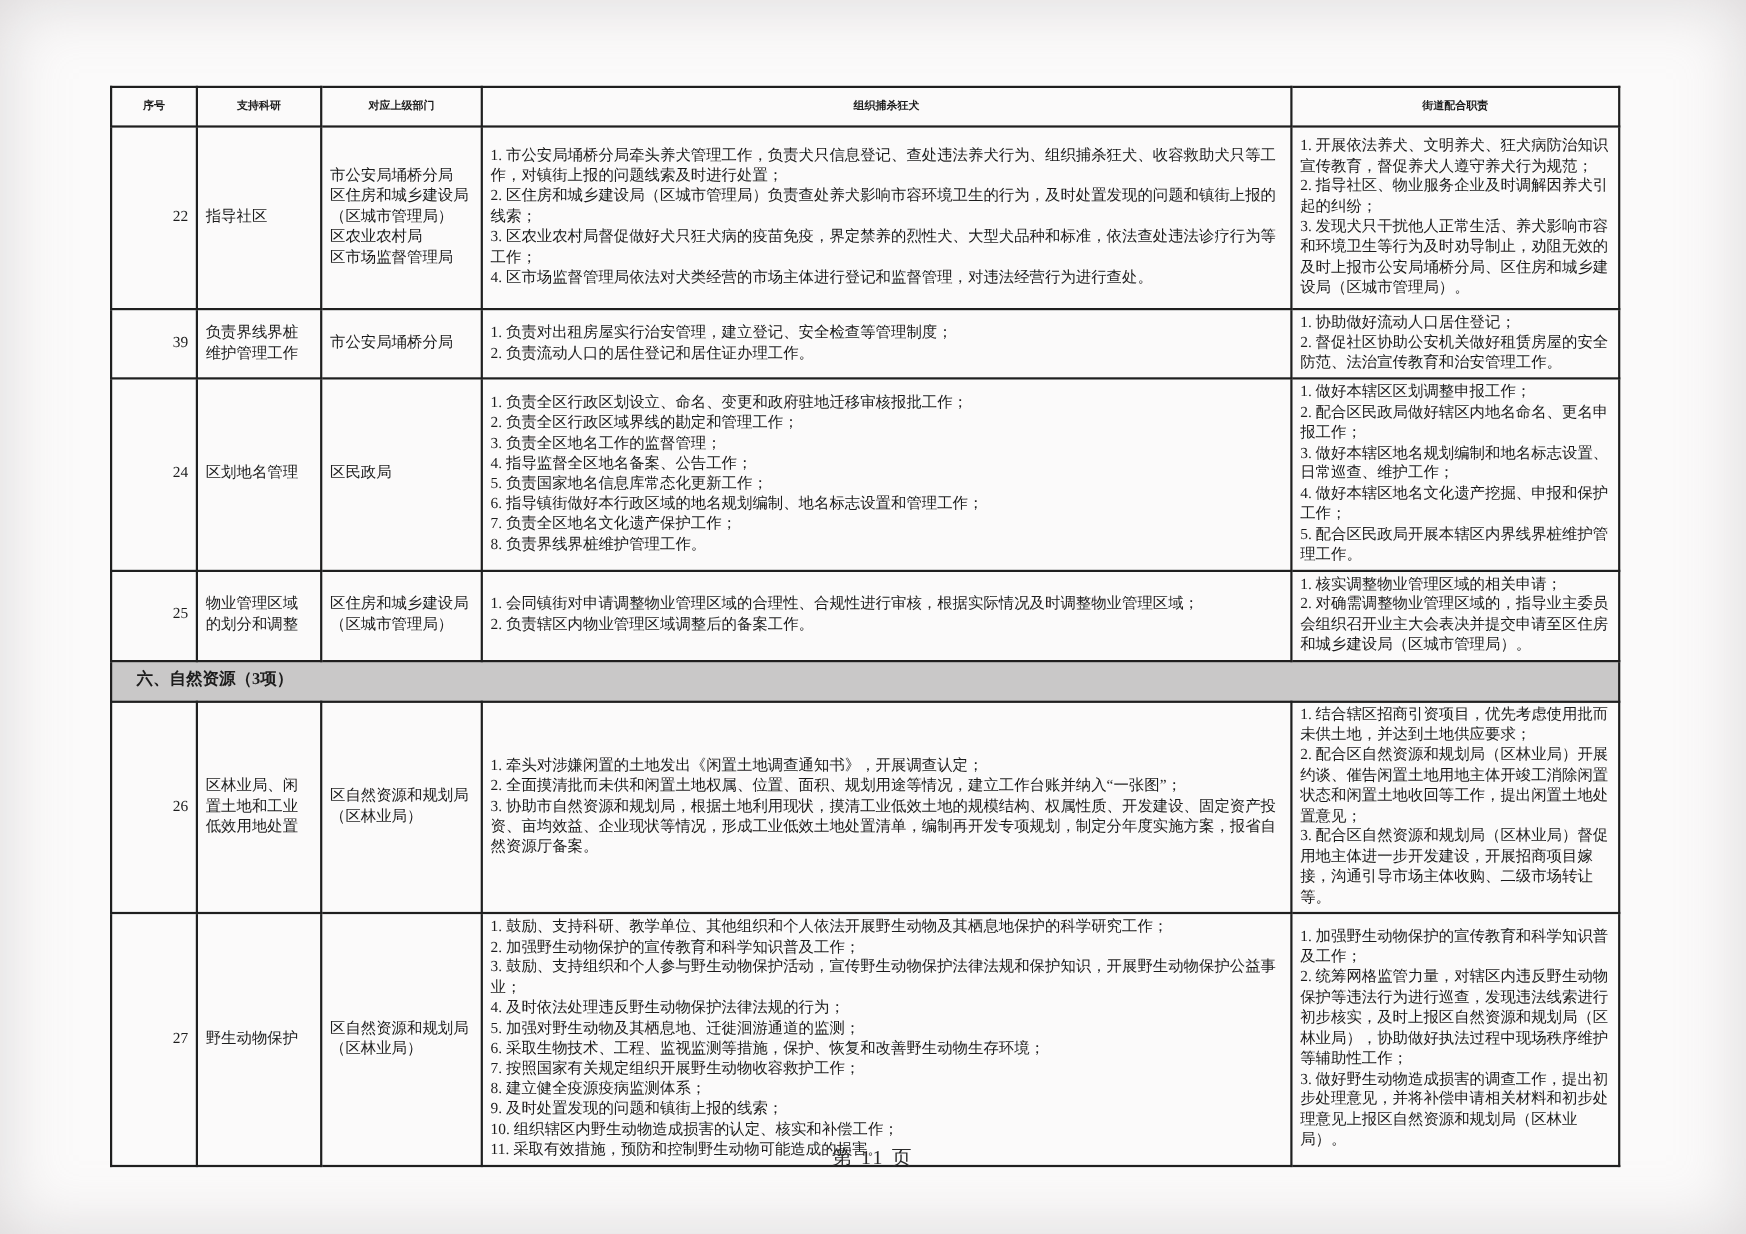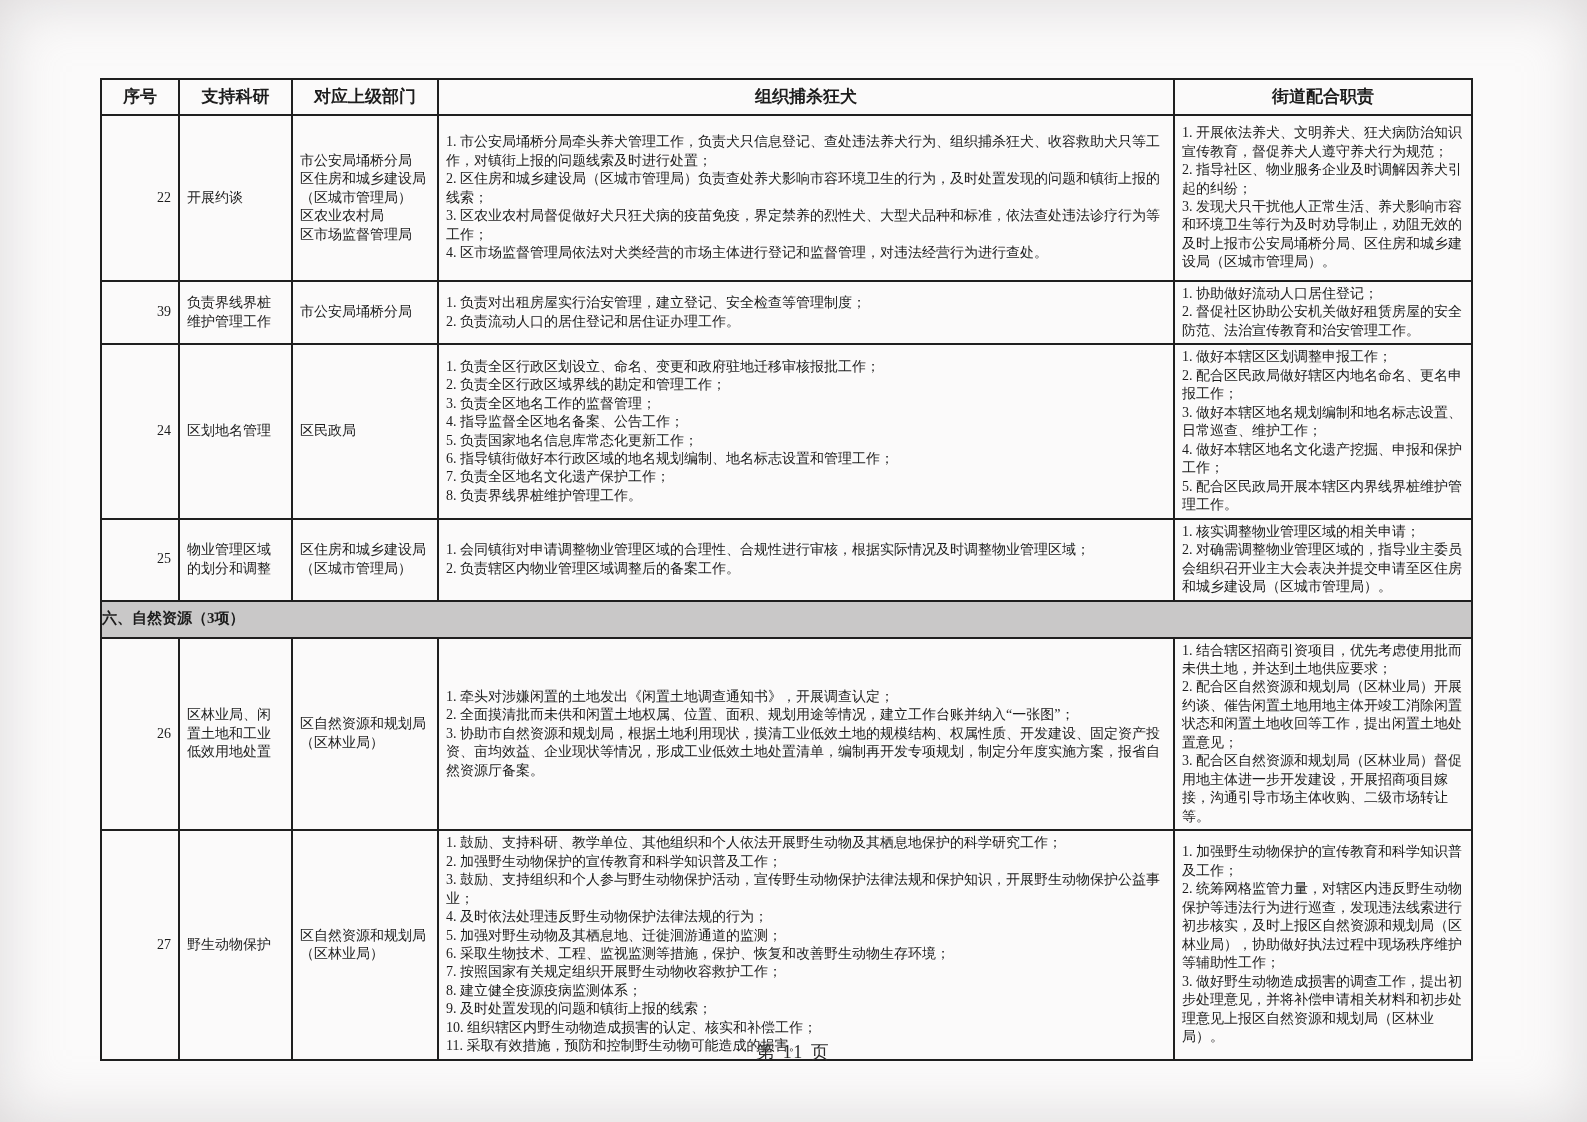--- a/index.html
+++ b/index.html
@@ -31,40 +31,40 @@
     border: 2px solid #1f1f1f;
     padding: 3px 7px;
     font-size: 14px;
     line-height: 1.32;
     vertical-align: middle;
     word-break: break-all;
   }
   .main-table th {
     font-weight: bold;
     text-align: center;
-    font-size: 17px;
+    font-size: 10px;
     height: 30px;
     padding: 2px 19px;
   }
   .col-no    { width: 78px; }
   .col-name  { width: 113px; }
   .col-dept  { width: 146px; }
   .col-duty  { width: 736px; }
   .col-street{ width: 298px; }
   td.seq {
     text-align: right;
     font-family: "Liberation Serif", "DejaVu Serif", serif;
   }
   td.pre { white-space: pre-line; }
   tr.section-row td {
     background: #c9c8c8;
     font-weight: bold;
     font-size: 15px;
     text-align: left;
-    padding: 4px 0;
+    padding: 4px 22px;
     height: 27px;
     white-space: normal;
   }
   tr.r-header { height: 34px; }
   tr.r22 { height: 166px; }
   tr.r23 { height: 53px; }
   tr.r24 { height: 158px; }
   tr.r25 { height: 76px; }
   tr.r26 { height: 186px; }
   tr.r27 { height: 214px; }
@@ -96,21 +96,21 @@
         <th>序号</th>
         <th>支持科研</th>
         <th>对应上级部门</th>
         <th>组织捕杀狂犬</th>
         <th>街道配合职责</th>
       </tr>
     </thead>
     <tbody>
       <tr class="r22">
         <td class="seq">22</td>
-        <td class="pre">开展约谈</td>
+        <td class="pre">指导社区</td>
         <td class="pre">市公安局埇桥分局
 区住房和城乡建设局
 （区城市管理局）
 区农业农村局
 区市场监督管理局</td>
         <td class="pre">1. 市公安局埇桥分局牵头养犬管理工作，负责犬只信息登记、查处违法养犬行为、组织捕杀狂犬、收容救助犬只等工作，对镇街上报的问题线索及时进行处置；
 2. 区住房和城乡建设局（区城市管理局）负责查处养犬影响市容环境卫生的行为，及时处置发现的问题和镇街上报的线索；
 3. 区农业农村局督促做好犬只狂犬病的疫苗免疫，界定禁养的烈性犬、大型犬品种和标准，依法查处违法诊疗行为等工作；
 4. 区市场监督管理局依法对犬类经营的市场主体进行登记和监督管理，对违法经营行为进行查处。</td>
         <td class="pre">1. 开展依法养犬、文明养犬、狂犬病防治知识宣传教育，督促养犬人遵守养犬行为规范；

